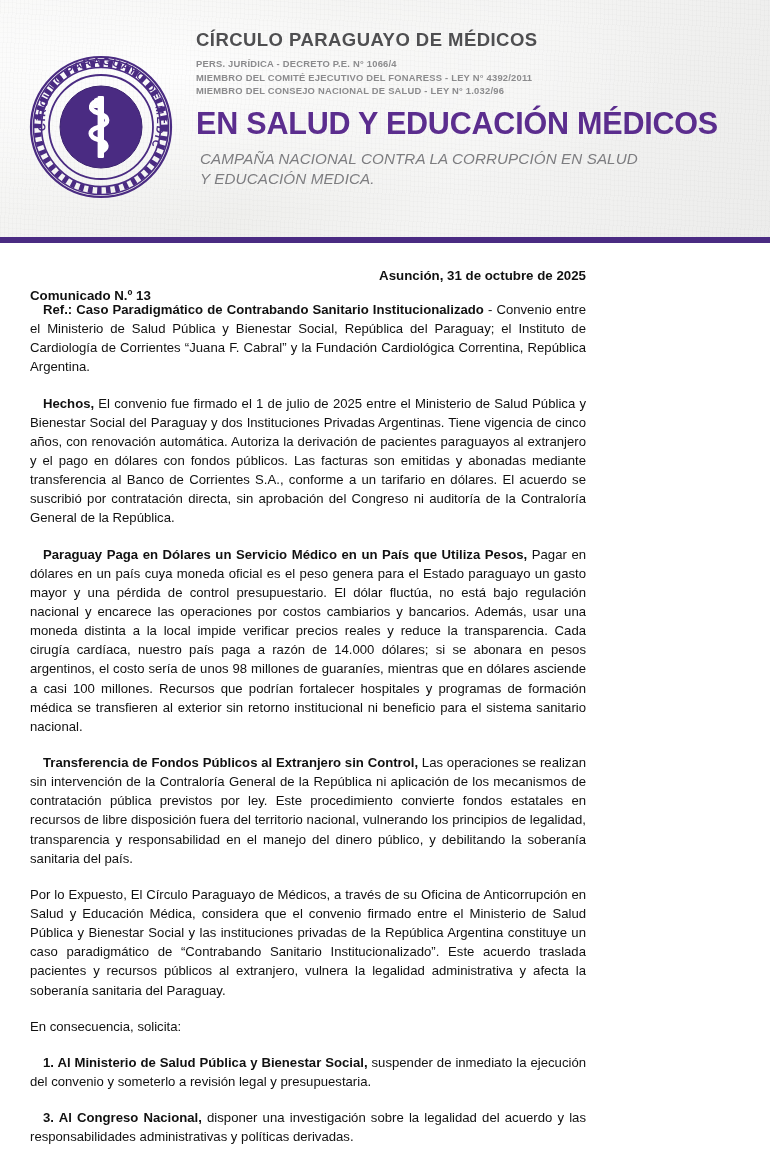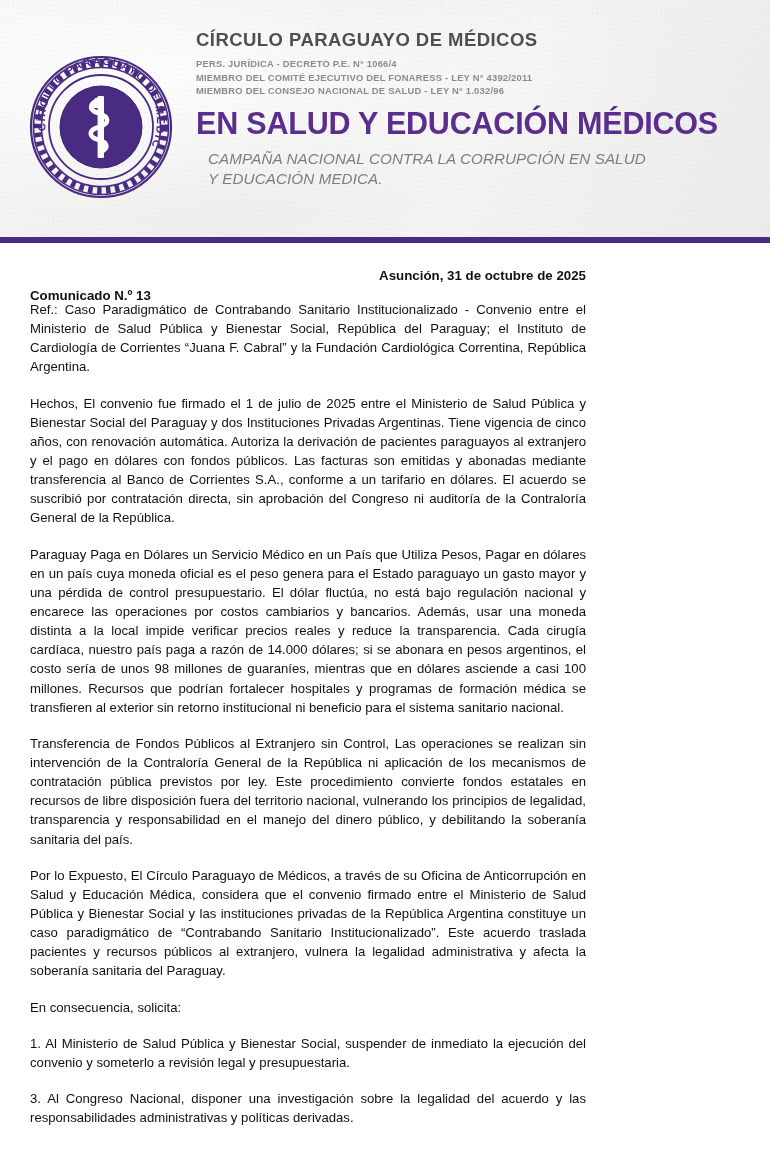--- a/index.html
+++ b/index.html
@@ -93,21 +93,21 @@
   .office-title {
     margin: 4px 0 0 0;
     font-size: 30.5px;
     font-weight: bold;
     color: #5b2d8e;
     letter-spacing: -0.2px;
     line-height: 1.08;
   }
   .office-title .l2 { display: block; }
   .campaign {
-    margin: 9px 0 0 12px;
+    margin: 9px 0 0 4px;
     font-size: 15.2px;
     font-style: italic;
     color: #7d7d80;
     line-height: 1.32;
     letter-spacing: 0.1px;
   }
   .campaign .l2 { display: block; }
 
   
   .doc-body {
@@ -143,21 +143,21 @@
 
   p.para {
     margin: 0 0 17px 0;
     font-size: 13.15px;
     line-height: 1.455;
     text-align: justify;
     color: #111;
     hyphens: none;
   }
   p.para:last-child { margin-bottom: 0; }
-  .b { font-weight: normal; }
+  .b { font-weight: bold; margin-left: 13px; }
 
   .sign-off {
     margin-top: 22px;
     text-align: right;
     font-size: 13.3px;
     font-weight: bold;
     color: #111;
   }
 </style>
 </head>

